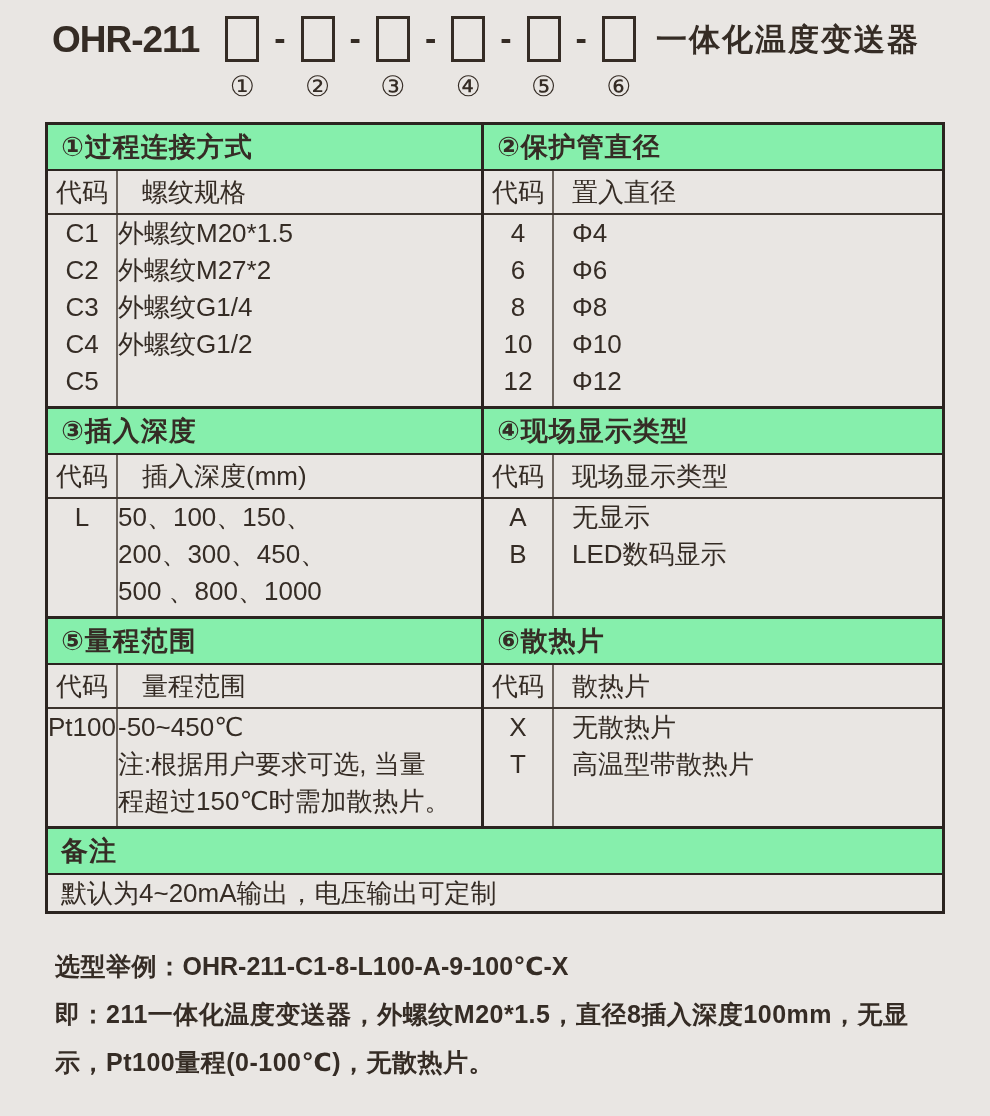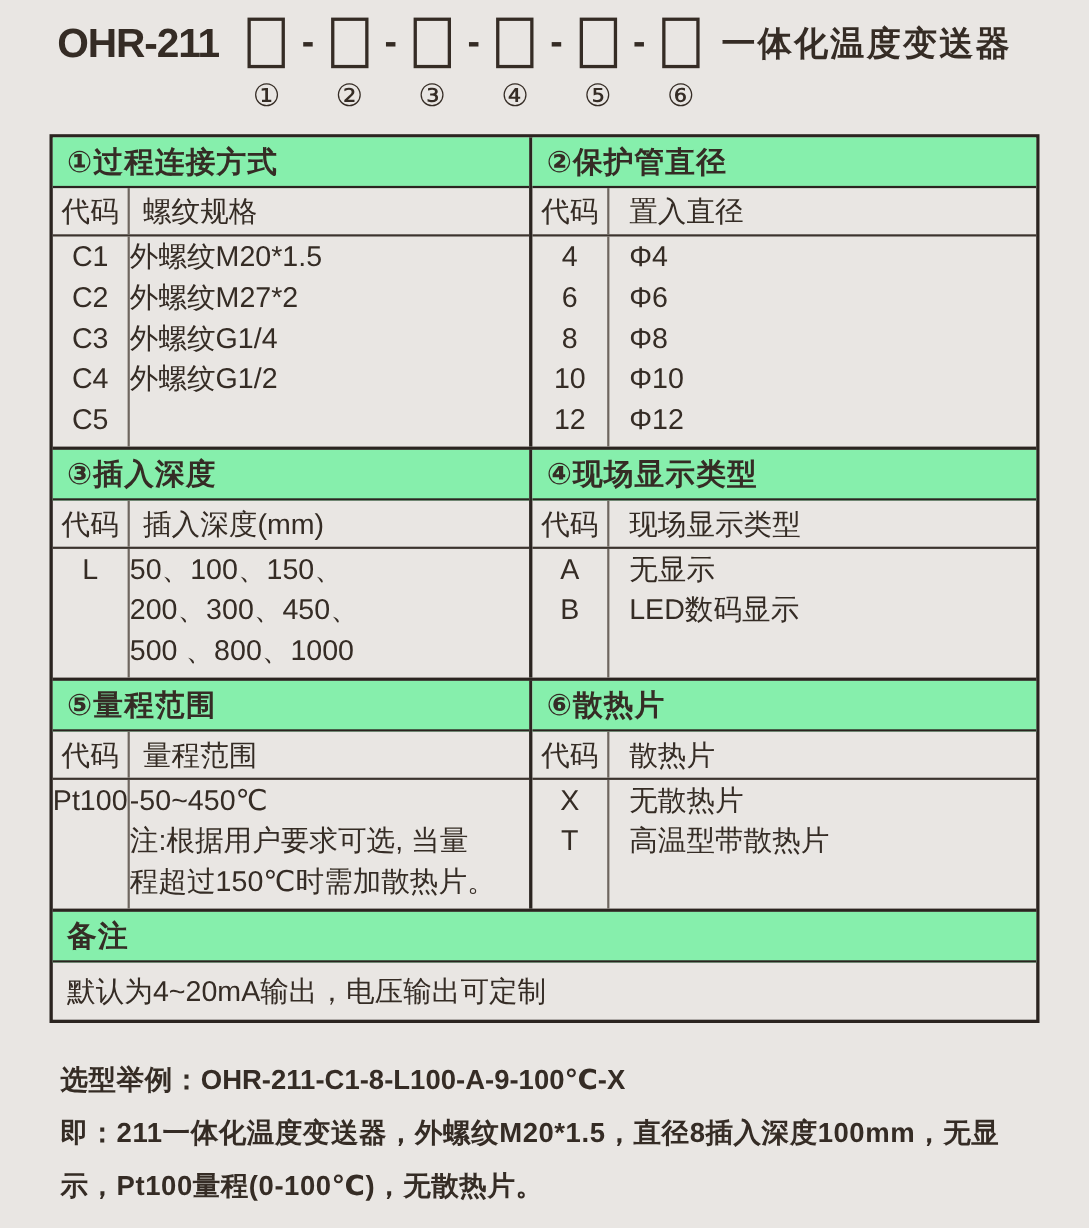--- a/index.html
+++ b/index.html
@@ -44,35 +44,35 @@
   }
   .sec-head {
     display:grid; grid-template-columns:70px 1fr;
     height:44px; border-bottom:2px solid #3c342e;
   }
   .sec-head .code-cell {
     display:flex; align-items:center; justify-content:center;
     font-size:26px; border-right:2px solid #6e665f;
   }
   .sec-head .val-cell {
-    display:flex; align-items:center; padding-left:12px; font-size:26px;
+    display:flex; align-items:center; padding-left:24px; font-size:26px;
   }
   .sec-body {
     flex:1; display:grid; grid-template-columns:70px 1fr;
   }
   .sec-body .code-cell {
     border-right:2px solid #6e665f; text-align:center; padding-bottom:6px;
   }
   .sec-body .val-cell { padding-bottom:6px; }
   .half.right .sec-head .val-cell,
   .half.right .sec-body .val-cell { padding-left:18px; }
   .ln { height:37px; line-height:37px; font-size:26px; white-space:nowrap; }
   
   .remark-content {
-    height:52px; display:flex; align-items:center;
+    height:36px; display:flex; align-items:center;
     padding-left:13px; font-size:26px;
   }
   
   .footer { margin:28px 0 0 55px; font-size:25px; font-weight:bold; }
   .footer .f-line { line-height:48px; letter-spacing:0.5px; }
   .footer .code-text { letter-spacing:0; }
 </style>
 </head>
 <body>
 

